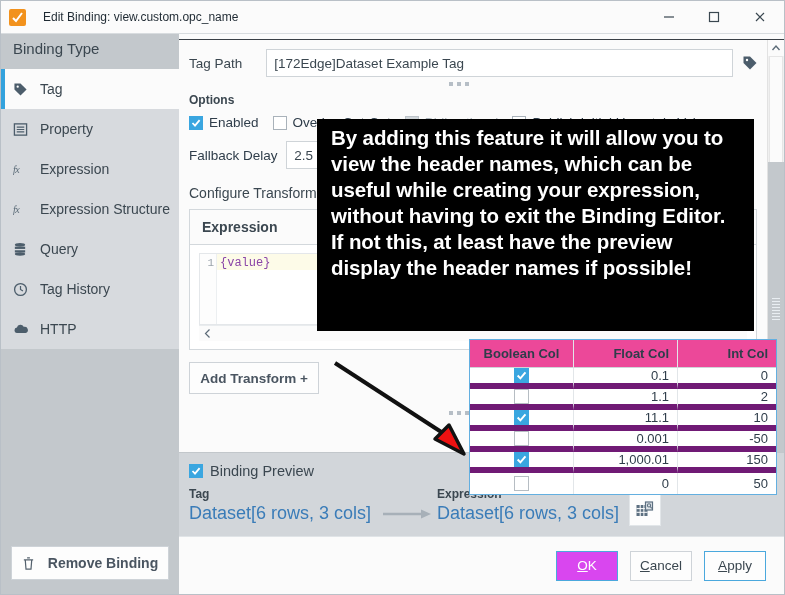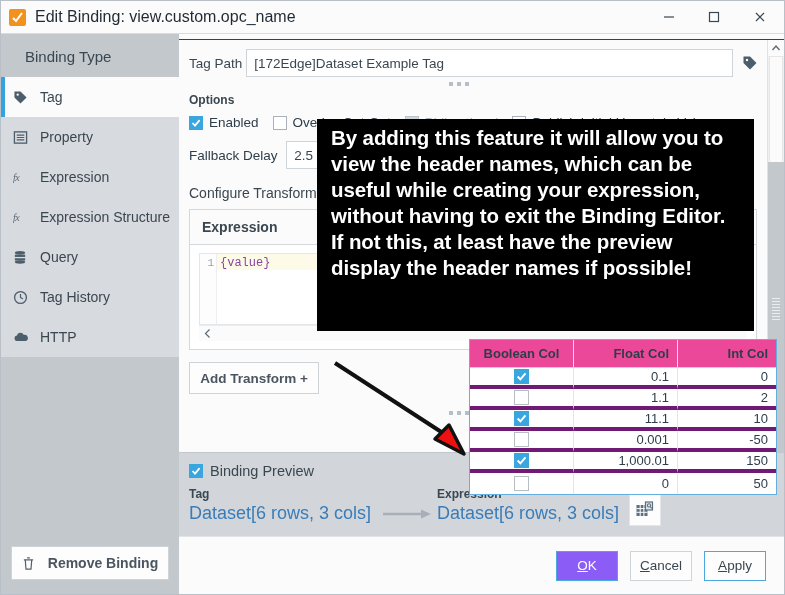--- a/index.html
+++ b/index.html
@@ -33,22 +33,22 @@
   }
   .app-icon {
     width: 17px; height: 17px;
     background: #f2921d;
     border-radius: 2px;
     position: relative;
     flex: 0 0 auto;
   }
   .app-icon svg { position: absolute; left: 2px; top: 2px; }
   .title-text {
-    margin-left: 9px;
-    font-size: 16px;
+    margin-left: 17px;
+    font-size: 12px;
     color: #1f2a33;
     white-space: nowrap;
   }
   .win-controls {
     margin-left: auto; display: flex; height: 100%;
   }
   .win-btn {
     width: 45px; height: 100%;
     display: flex; align-items: center; justify-content: center;
     color: #3a4750;
@@ -61,22 +61,21 @@
   
   .sidebar {
     width: 178px; flex: 0 0 178px;
     background: #c3c8cc;
     position: relative;
     display: flex; flex-direction: column;
   }
   .sidebar-title {
     font-size: 15px;
     color: #3b4750;
-    padding: 14px 0 12px 12px;
-    margin-left: 12px;
+    padding: 6px 0 12px 12px;
   }
   .nav { background: #d7dade; }
   .nav-item {
     height: 40px;
     display: flex; align-items: center;
     padding-left: 12px;
     font-size: 14px;
     color: #3b4750;
     position: relative;
     box-sizing: border-box;
@@ -158,21 +157,21 @@
   .vs-grip {
     position:absolute; left:4px; top:258px; width:8px; height:22px;
     background: repeating-linear-gradient(to bottom,#e9eef2 0,#e9eef2 1px,transparent 1px,transparent 3px);
   }
 
   
   .field-row {
     display: flex; align-items: center;
     padding: 9px 0 0 10px;
   }
-  .field-label { font-size: 13.5px; color:#3b4750; margin-right: 4px; }
+  .field-label { font-size: 13.5px; color:#3b4750; margin-right: 24px; }
   .text-input {
     flex: 1 1 auto; height: 28px;
     border: 1px solid #cfd4d8;
     background: #ffffff;
     display: flex; align-items: center;
     padding: 0 7px; box-sizing: border-box;
     font-size: 13.5px; color: #3b4750;
   }
   .tag-btn {
     width: 34px; height: 28px;
@@ -303,21 +302,21 @@
     display:flex; align-items:center; justify-content:flex-end;
     padding-right: 18px; gap: 12px;
     box-sizing:border-box;
   }
   .btn {
     height: 30px; min-width: 62px;
     display:flex; align-items:center; justify-content:center;
     font-size:13.5px; box-sizing:border-box;
     border:1px solid #ced3d8; background:#fdfdfd; color:#3b4750;
   }
-  .btn.primary { background:#8b5cf6; border-color:#4aa8dd; color:#ffffff; }
+  .btn.primary { background:#d946ef; border-color:#4aa8dd; color:#ffffff; }
   .btn.accent { border-color:#4aa8dd; background:#fdfdfd; color:#3b4750;text-align:center; }
   .btn u { text-decoration: underline; }
 
   
   .data-table {
     position: absolute;
     left: 468px; top: 338px; width: 308px;
     border: 1px solid #63afe0;
     background:#fff;
     box-sizing:border-box;
@@ -328,21 +327,21 @@
   .dt-head .dt-cell {
     font-weight:bold; color:#2f3d4a; height:28px;
     background:#ec4899; border-bottom:1px solid #cfd4d8;
     justify-content:center;
   }
   .dt-cell {
     box-sizing:border-box;
     display:flex; align-items:center;
     padding: 0 8px; height:21px;
     border-right:1px solid #e2e6e9;
-    border-bottom:4px solid #701a75;
+    border-bottom:6px solid #701a75;
     overflow:hidden;
   }
   .dt-cell.c0 { width: 104px; justify-content:center; }
   .dt-cell.c1 { width: 104px; justify-content:flex-end; }
   .dt-cell.c2 { width: 98px; justify-content:flex-end; border-right:none; }
   .dt-body .dt-row:last-child .dt-cell { border-bottom:none; }
   .dt-cbx {
     width:15px; height:15px; box-sizing:border-box;
     border:1px solid #b6bdc3; background:#fff;
     display:flex; align-items:center; justify-content:center;

